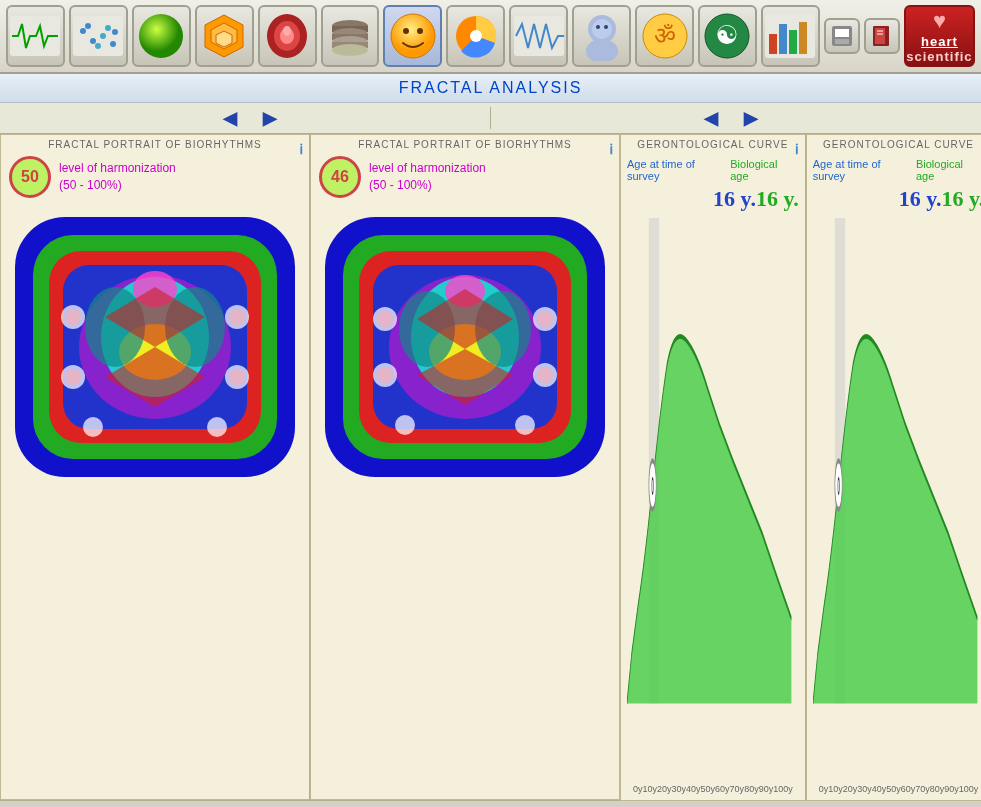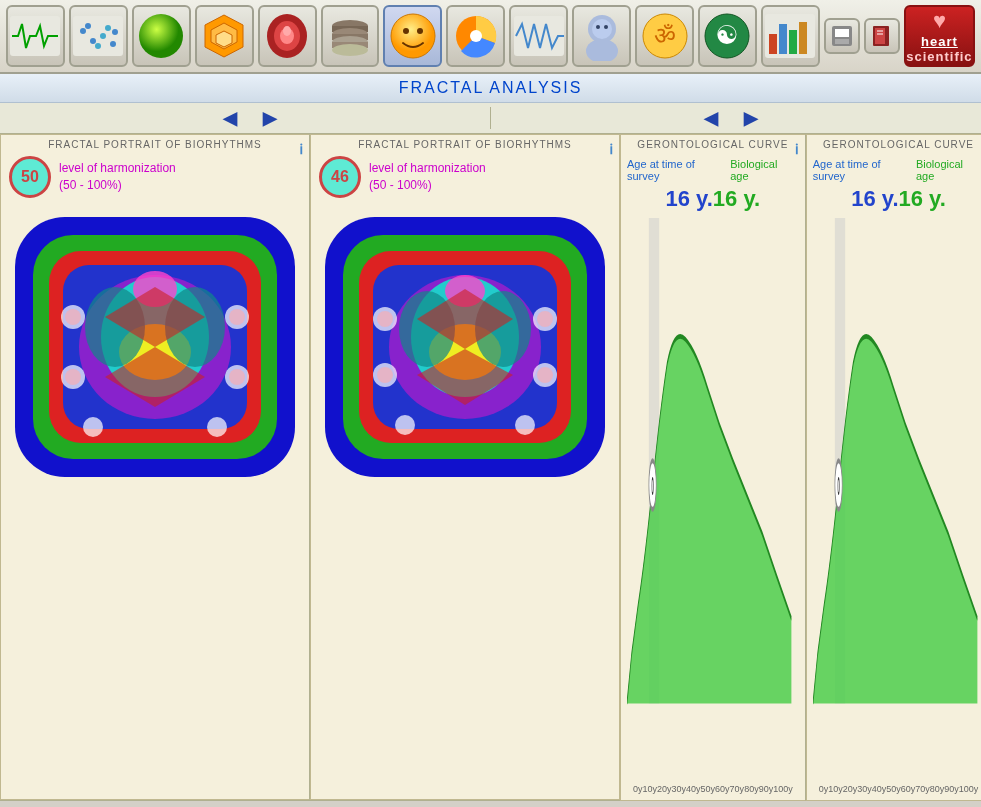--- a/index.html
+++ b/index.html
@@ -83,21 +83,21 @@
       flex: 1; display: flex; flex-direction: column; align-items: center; padding: 4px;
     }
 
     .harmonization-row {
       display: flex; align-items: center; gap: 8px; margin-bottom: 4px; align-self: flex-start; padding-left: 4px;
     }
 
     .harmony-circle {
       width: 42px; height: 42px; border-radius: 50%;
       border: 3px solid #cc4444; display: flex; align-items: center; justify-content: center;
-      background: #5eead4; font-size: 16px; font-weight: bold; color: #cc4444;
+      background: #bef264; font-size: 16px; font-weight: bold; color: #cc4444;
     }
 
     .harmony-text {
       font-size: 12px; color: #cc00cc; line-height: 1.4;
     }
 
     
     .fractal-image {
       width: 300px; height: 290px; position: relative; margin: 0 auto;
     }
@@ -110,21 +110,21 @@
     }
 
     .age-row {
       display: flex; justify-content: space-between; margin-bottom: 4px;
     }
 
     .age-label-left { font-size: 11px; color: #2266cc; }
     .age-label-right { font-size: 11px; color: #22aa22; }
 
     .age-value-row {
-      display: flex; justify-content: center; margin-bottom: 6px;
+      display: flex; justify-content: flex-end; margin-bottom: 6px; font-family: Liberation Serif, serif;
     }
 
     .age-value-left { font-size: 22px; font-weight: bold; color: #2244cc; }
     .age-value-right { font-size: 22px; font-weight: bold; color: #22aa22; }
 
     .curve-chart {
       flex: 1; position: relative; background: #f5f0dc;
     }
 
     .x-axis-labels {

